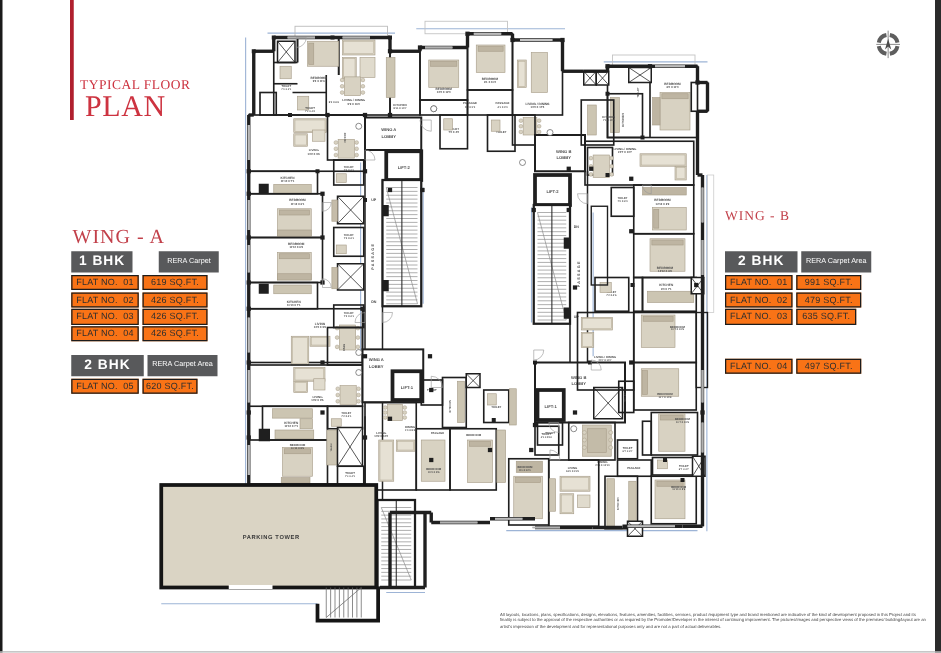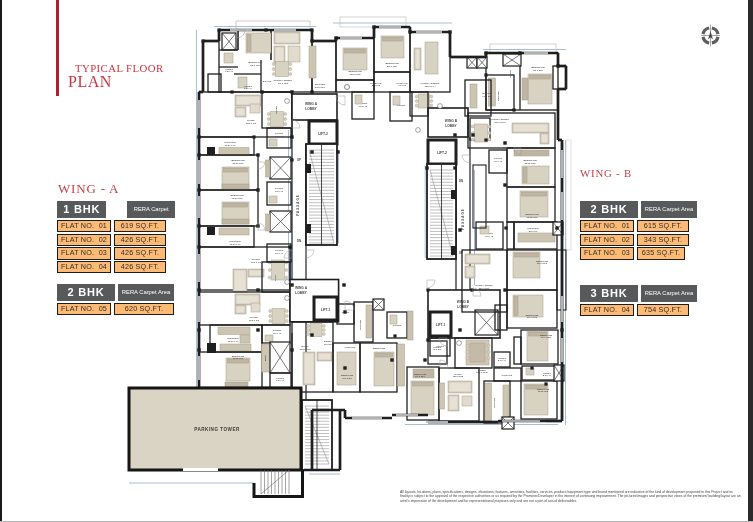--- a/index.html
+++ b/index.html
@@ -1,28 +1,28 @@
 <!DOCTYPE html>
 <html><head><meta charset="utf-8">
 <style>
 *{margin:0;padding:0;box-sizing:border-box}
 body{width:753px;height:522px;background:#fff;font-family:"Liberation Sans",sans-serif;position:relative;overflow:hidden}
 .th{background:#58595b;color:#fff;font-weight:bold;font-size:11px;text-align:center;height:17px;line-height:17px;letter-spacing:0.8px}
 .th2{background:#58595b;color:#fff;font-size:5.8px;text-align:center;height:17px;line-height:17px}
-.td{background:#fdba74;border:1.4px solid #1c1c1c;color:#2e2e2e;font-size:7.2px;text-align:center;height:12.2px;line-height:9.4px;letter-spacing:0.2px}
+.td{background:#f97316;border:1.4px solid #1c1c1c;color:#2e2e2e;font-size:7.2px;text-align:center;height:12.2px;line-height:9.4px;letter-spacing:0.2px}
 .serif{font-family:"Liberation Serif",serif}
 </style></head>
 <body>
 <div style="position:absolute;left:0;top:0;width:2px;height:522px;background:#1a1a1a"></div>
 <div style="position:absolute;right:0;top:0;width:5px;height:522px;background:#2b2b2b"></div>
 <div style="position:absolute;left:0;bottom:0;width:753px;height:1px;background:#b5b5b5"></div>
 <div style="position:absolute;left:56px;top:0;width:2.5px;height:96px;background:#b01f2e"></div>
-<div class="serif" style="position:absolute;left:75px;top:62px;font-size:10.8px;color:#cd3340;letter-spacing:0.4px">TYPICAL FLOOR</div>
-<div class="serif" style="position:absolute;left:68px;top:73px;font-size:16px;color:#cd3340;letter-spacing:0.5px">PLAN</div>
-<div class="serif" style="position:absolute;left:58px;top:181px;font-size:13px;color:#c2404a;letter-spacing:0.8px">WING - A</div>
+<div class="serif" style="position:absolute;left:64px;top:62px;font-size:10.8px;color:#cd3340;letter-spacing:0.4px">TYPICAL FLOOR</div>
+<div class="serif" style="position:absolute;left:68px;top:73px;font-size:24px;color:#cd3340;letter-spacing:0.5px">PLAN</div>
+<div class="serif" style="position:absolute;left:58px;top:181px;font-size:16px;color:#c2404a;letter-spacing:0.8px">WING - A</div>
 <div class="serif" style="position:absolute;left:580px;top:167px;font-size:10.8px;color:#c2404a;letter-spacing:0.8px">WING - B</div>
 <div style="position:absolute;left:57px;top:201px;width:118px">
     <div style="display:flex;gap:21px">
       <div class="th" style="width:58px">1 BHK</div>
       <div class="th2" style="width:56px">RERA Carpet Area</div>
     </div>
     <div style="display:flex;gap:3px;margin-top:2.2px">
       <div class="td" style="width:54px">FLAT NO.&nbsp; 01</div>
       <div class="td" style="width:52px">619 SQ.FT.</div>
     </div>
@@ -39,49 +39,45 @@
       <div class="td" style="width:52px">426 SQ.FT.</div>
     </div>
   </div>
 <div style="position:absolute;left:57px;top:284px;width:118px">
     <div style="display:flex;gap:3px">
       <div class="th" style="width:58px">2 BHK</div>
       <div class="th2" style="width:56px">RERA Carpet Area</div>
     </div>
     <div style="display:flex;gap:3px;margin-top:2.2px">
       <div class="td" style="width:54px">FLAT NO.&nbsp; 05</div>
-      <div class="td" style="width:60px">620 SQ.FT.</div>
+      <div class="td" style="width:44px">620 SQ.FT.</div>
     </div>
   </div>
 <div style="position:absolute;left:580px;top:201px;width:118px">
     <div style="display:flex;gap:3px">
       <div class="th" style="width:58px">2 BHK</div>
       <div class="th2" style="width:56px">RERA Carpet Area</div>
     </div>
     <div style="display:flex;gap:3px;margin-top:2.2px">
       <div class="td" style="width:54px">FLAT NO.&nbsp; 01</div>
-      <div class="td" style="width:52px">615 SQ.FT.</div>
+      <div class="td" style="width:52px">991 SQ.FT.</div>
     </div>
     <div style="display:flex;gap:3px;margin-top:1.4px">
       <div class="td" style="width:54px">FLAT NO.&nbsp; 02</div>
-      <div class="td" style="width:52px">343 SQ.FT.</div>
+      <div class="td" style="width:52px">479 SQ.FT.</div>
     </div>
     <div style="display:flex;gap:3px;margin-top:1.4px">
       <div class="td" style="width:54px">FLAT NO.&nbsp; 03</div>
       <div class="td" style="width:48px">635 SQ.FT.</div>
     </div>
   </div>
 <div style="position:absolute;left:580px;top:285px;width:118px">
-    <div style="display:flex;gap:3px">
-      <div class="th" style="width:58px">3 BHK</div>
-      <div class="th2" style="width:56px">RERA Carpet Area</div>
-    </div>
     <div style="display:flex;gap:3px;margin-top:2.2px">
       <div class="td" style="width:54px">FLAT NO.&nbsp; 04</div>
-      <div class="td" style="width:52px">754 SQ.FT.</div>
+      <div class="td" style="width:52px">497 SQ.FT.</div>
     </div>
   </div>
 <div style="position:absolute;left:400px;top:490px;width:342px;font-size:3.4px;color:#444;line-height:1.25">All layouts, locations, plans, specifications, designs, elevations, features, amenities, facilities, services, product /equipment type and brand mentioned are indicative of the kind of development proposed in this Project and its finality is subject to the approval of the respective authorities or as required by the Promoter/Developer in the interest of continuing improvement. The pictures/images and perspective views of the premises/ building/layout are an artist's impression of the development and for representational purposes only and are not a part of actual deliverables.</div>
 <svg style="position:absolute;left:0;top:0" width="753" height="522" viewBox="0 0 753 522">
 <line x1="214" y1="26.5" x2="316" y2="26.5" stroke="#9db4d6" stroke-width="0.9"></line>
 <line x1="333" y1="23" x2="452" y2="23" stroke="#9db4d6" stroke-width="0.9"></line>
 <line x1="483" y1="49.5" x2="566" y2="49.5" stroke="#9db4d6" stroke-width="0.9"></line>
 <line x1="196.5" y1="30" x2="196.5" y2="388" stroke="#9db4d6" stroke-width="0.9"></line>
 <line x1="565.5" y1="140" x2="565.5" y2="425" stroke="#9db4d6" stroke-width="0.9"></line>
 <line x1="405" y1="424.5" x2="558" y2="424.5" stroke="#9db4d6" stroke-width="0.9"></line>

